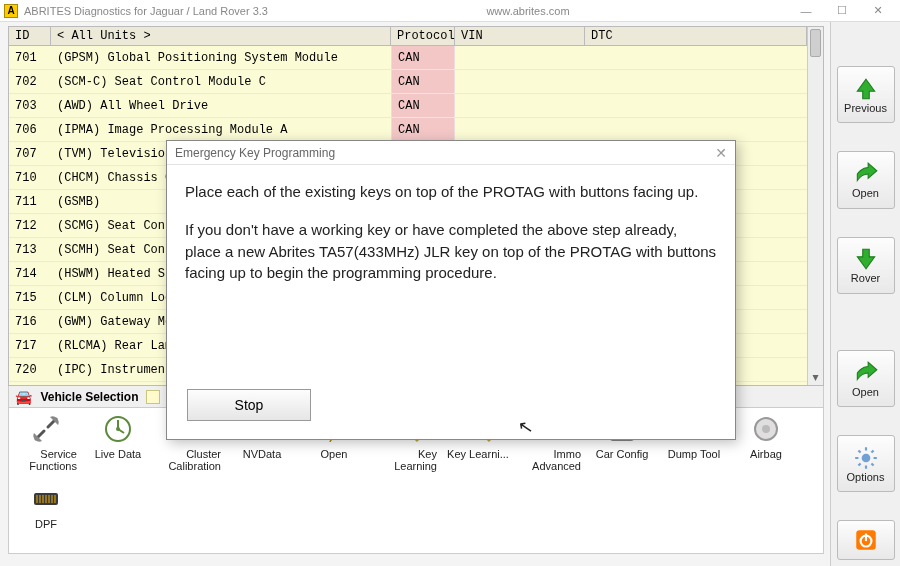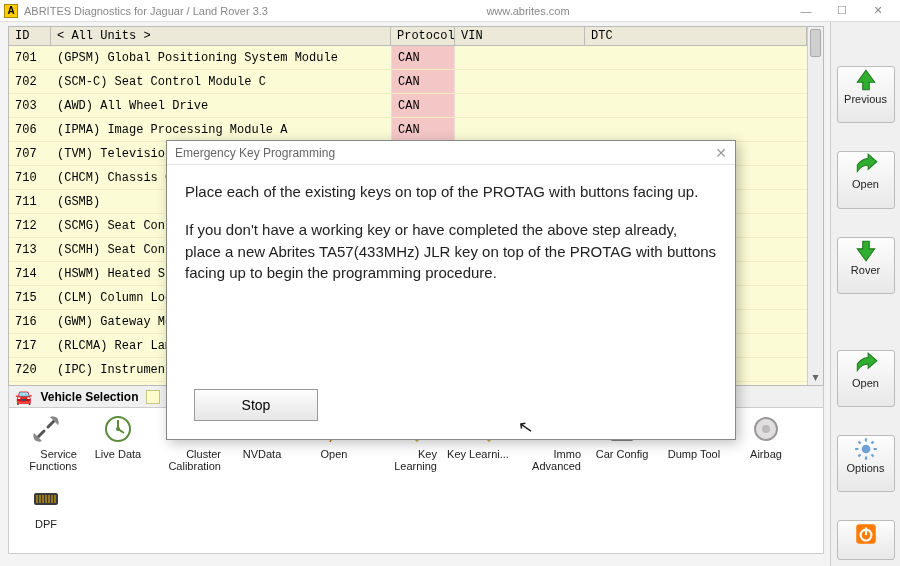--- a/index.html
+++ b/index.html
@@ -108,20 +108,21 @@
   }
   .nav-btn {
     width: 58px;
     height: 58px;
     border: 1px solid #bbb;
     background: linear-gradient(#fdfdfd,#e8e8e8);
     border-radius: 3px;
     display: flex;
     flex-direction: column;
     align-items: center;
+    justify-content: center;
     font-size: 11px;
     color: #222;
     cursor: pointer;
   }
   .nav-btn svg { width: 26px; height: 26px; }
   .nav-btn.small { height: 40px; }
   .spacer-flex { flex:1; }
 
   .midbar {
     height: 22px;
@@ -192,21 +193,21 @@
   .modal-title .x { margin-left:auto; color:#999; font-size:14px; cursor:pointer; }
   .modal-body {
     padding: 16px 18px 8px 18px;
     font-size: 15px;
     color: #222;
     line-height: 1.45;
     flex: 1;
   }
   .modal-body p { margin: 0 0 16px 0; }
   .modal-footer {
-    padding: 0 0 18px 27px;
+    padding: 0 0 18px 20px;
   }
   .modal-footer button {
     width: 124px;
     height: 32px;
     font-size: 14px;
     background: linear-gradient(#fdfdfd,#e6e6e6);
     border: 1px solid #999;
     cursor: pointer;
   }
 

